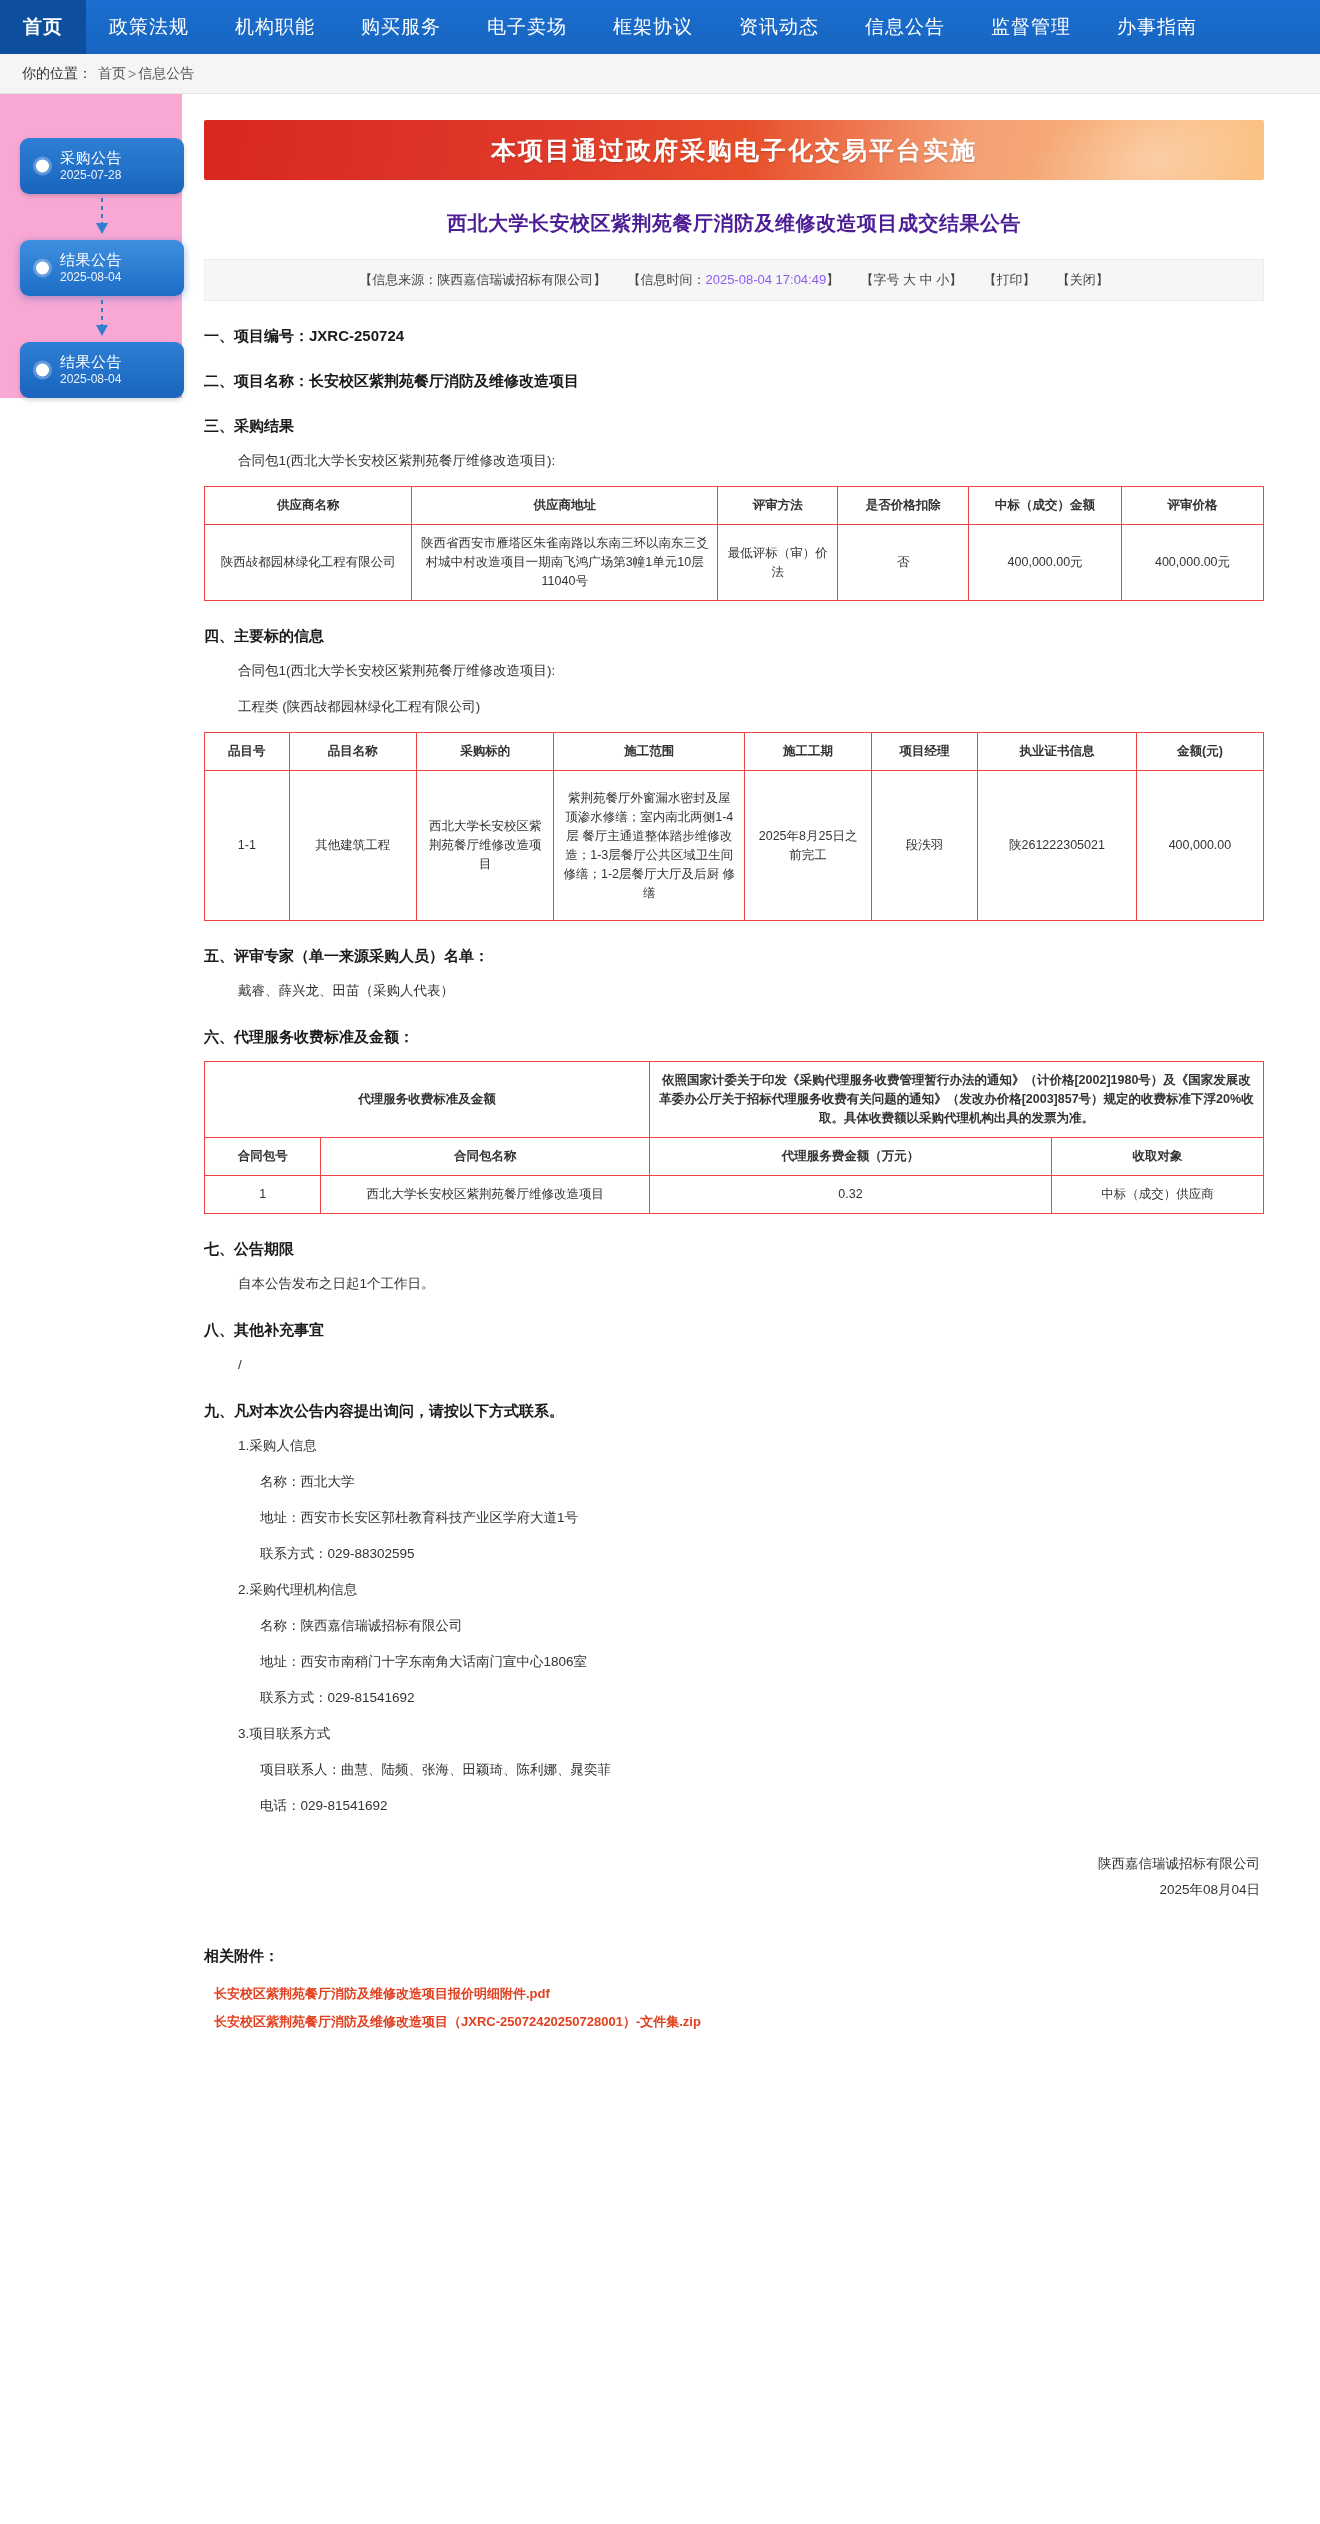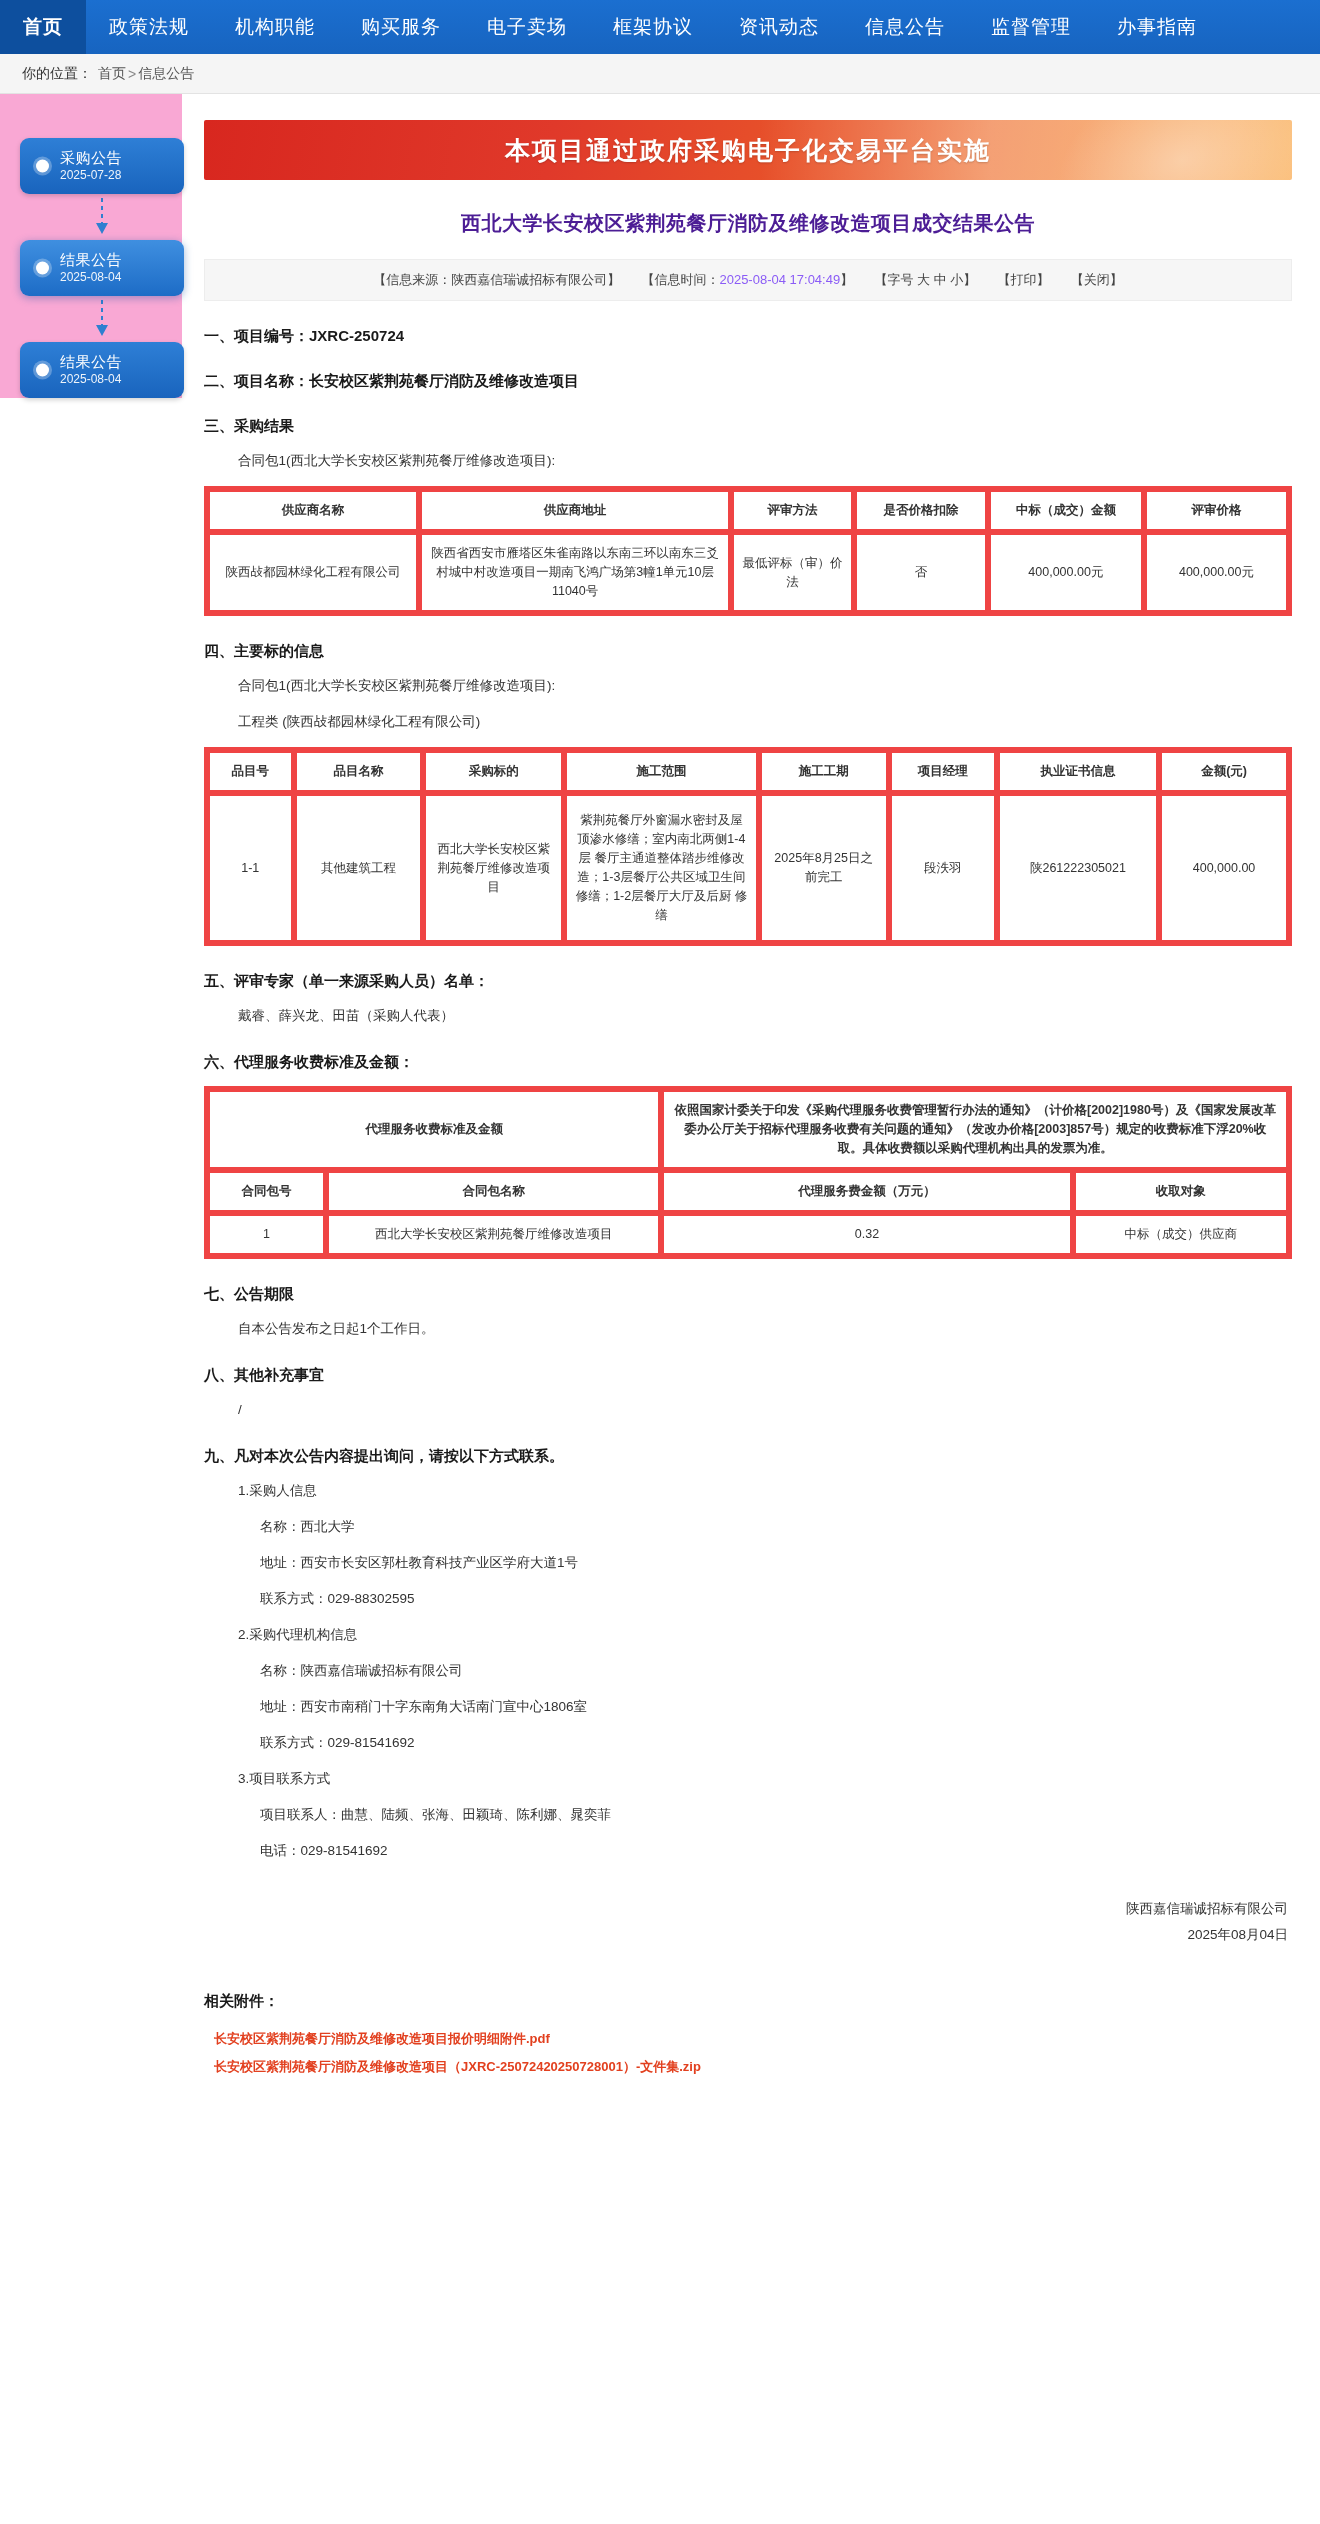--- a/index.html
+++ b/index.html
@@ -102,21 +102,21 @@
     display:flex;
     align-items:center;
     justify-content:center;
     color:#2f7fd0;
   }
   .tl-arrow svg { display:block; }
 
   
   .content {
     flex: 1 1 auto;
-    padding: 26px 28px 60px 22px;
+    padding: 26px 56px 60px 22px;
   }
 
   .banner {
     height: 60px;
     border-radius: 2px;
     background:
       radial-gradient(circle at 88% 50%, rgba(255,255,255,.35) 0 18%, rgba(255,255,255,0) 42%),
       linear-gradient(100deg,#d8271f 0%, #e0392a 32%, #ea5b2a 62%, #f4842c 85%, #f9a03a 100%);
     display:flex;
     align-items:center;
@@ -173,21 +173,21 @@
   .para.ind2 { margin-left: 56px; }
 
   table.t {
     width: 100%;
     border-collapse: collapse;
     margin-top: 14px;
     font-size: 12.5px;
     color:#333;
   }
   table.t th, table.t td {
-    border: 6px solid #ef4444;
+    border: 1px solid #ef4444;
     padding: 9px 8px;
     text-align: center;
     vertical-align: middle;
     line-height: 19px;
   }
   table.t th { font-weight: bold; }
   td.tall { height: 150px; }
   td.l { text-align: left; }
 
   .fee-head-row td {

